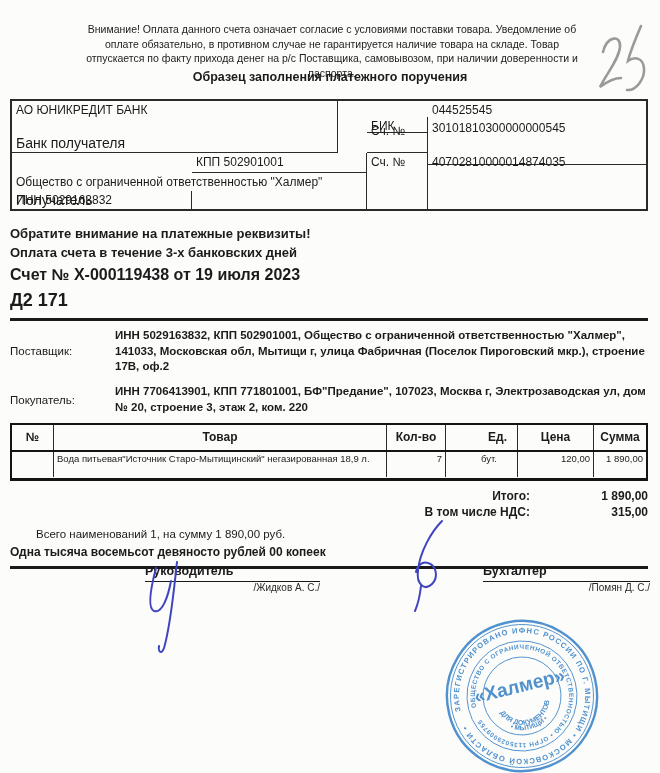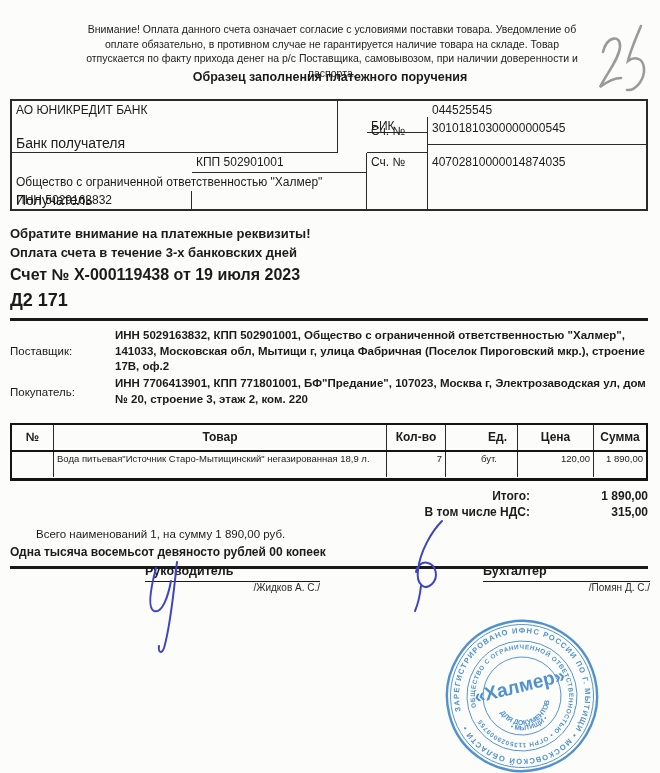--- a/index.html
+++ b/index.html
@@ -23,38 +23,38 @@
   
   .bank-table { left:10px; top:99px; width:638px; height:112px; border:2px solid #2a2a2a; }
   .bank-table .cell { position:absolute; font-size:12px; padding:2px 4px; overflow:hidden; }
   .bc-bank    { left:0; top:0; width:326px; height:52px; border-right:1.5px solid #2a2a2a; border-bottom:1.5px solid #2a2a2a; }
   .bc-inn     { left:0; top:52px; width:180px; height:20px; border-right:1.5px solid #2a2a2a; border-bottom:1.5px solid #2a2a2a;margin-top:38px; }
   .bc-kpp     { left:180px; top:52px; width:175px; height:20px; border-right:1.5px solid #2a2a2a; border-bottom:1.5px solid #2a2a2a; }
   .bc-recip   { left:0; top:72px; width:355px; height:36px; border-right:1.5px solid #2a2a2a; }
   .bc-bik-l   { left:355px; top:16px; width:61px; height:16px; border-right:1.5px solid #2a2a2a; border-bottom:1.5px solid #2a2a2a; }
   .bc-corr-l  { left:355px; top:21px; width:61px; height:31px; border-right:1.5px solid #2a2a2a; border-bottom:1.5px solid #2a2a2a; }
   .bc-acct-l  { left:355px; top:52px; width:61px; height:56px; border-right:1.5px solid #2a2a2a; }
-  .bc-vals    { left:416px; top:0; width:220px; height:44px; border-bottom:1.5px solid #2a2a2a; }
+  .bc-vals    { left:416px; top:0; width:220px; height:64px; border-bottom:1.5px solid #2a2a2a; }
   .bc-acct-v  { left:416px; top:52px; width:220px; height:56px; }
   .caption { position:absolute; left:4px; bottom:1px; font-size:14px; }
   .bik-val { padding-bottom:4px; }
 
   
   .attn1 { left:10px; top:226px; font-size:13px; font-weight:bold; }
   .attn2 { left:10px; top:245px; font-size:13px; font-weight:bold; }
   .inv-title { left:10px; top:266px; font-size:16px; font-weight:bold; }
   .inv-code { left:10px; top:290px; width:638px; font-size:18px; font-weight:bold; }
   .rule { left:10px; width:638px; height:3px; background:#1a1a1a; }
   .rule1 { top:318px; } .rule2 { top:566px; height:2.5px; }
 
   
   .party { left:10px; width:640px; display:flex; align-items:center; }
   .party-label { width:105px; font-size:11.5px; flex:none; }
   .party-text { width:535px; font-size:11.5px; font-weight:bold; line-height:15.5px; }
-  .supplier { top:328px; } .buyer { top:376px; }
+  .supplier { top:328px; } .buyer { top:384px; }
 
   
   .items-table { left:10px; top:423px; width:638px; height:58px;
     border:2px solid #141414; border-bottom-width:3.5px; }
   .items-row { display:flex; width:100%; }
   .items-head { height:27px; border-bottom:2px solid #141414; }
   .items-data { height:25px; }
   .ic { border-right:1.5px solid #2a2a2a; overflow:hidden; }
   .ic:last-child { border-right:none; }
   .ic-num { width:42px; } .ic-prod { width:333px; } .ic-qty { width:59px; }

